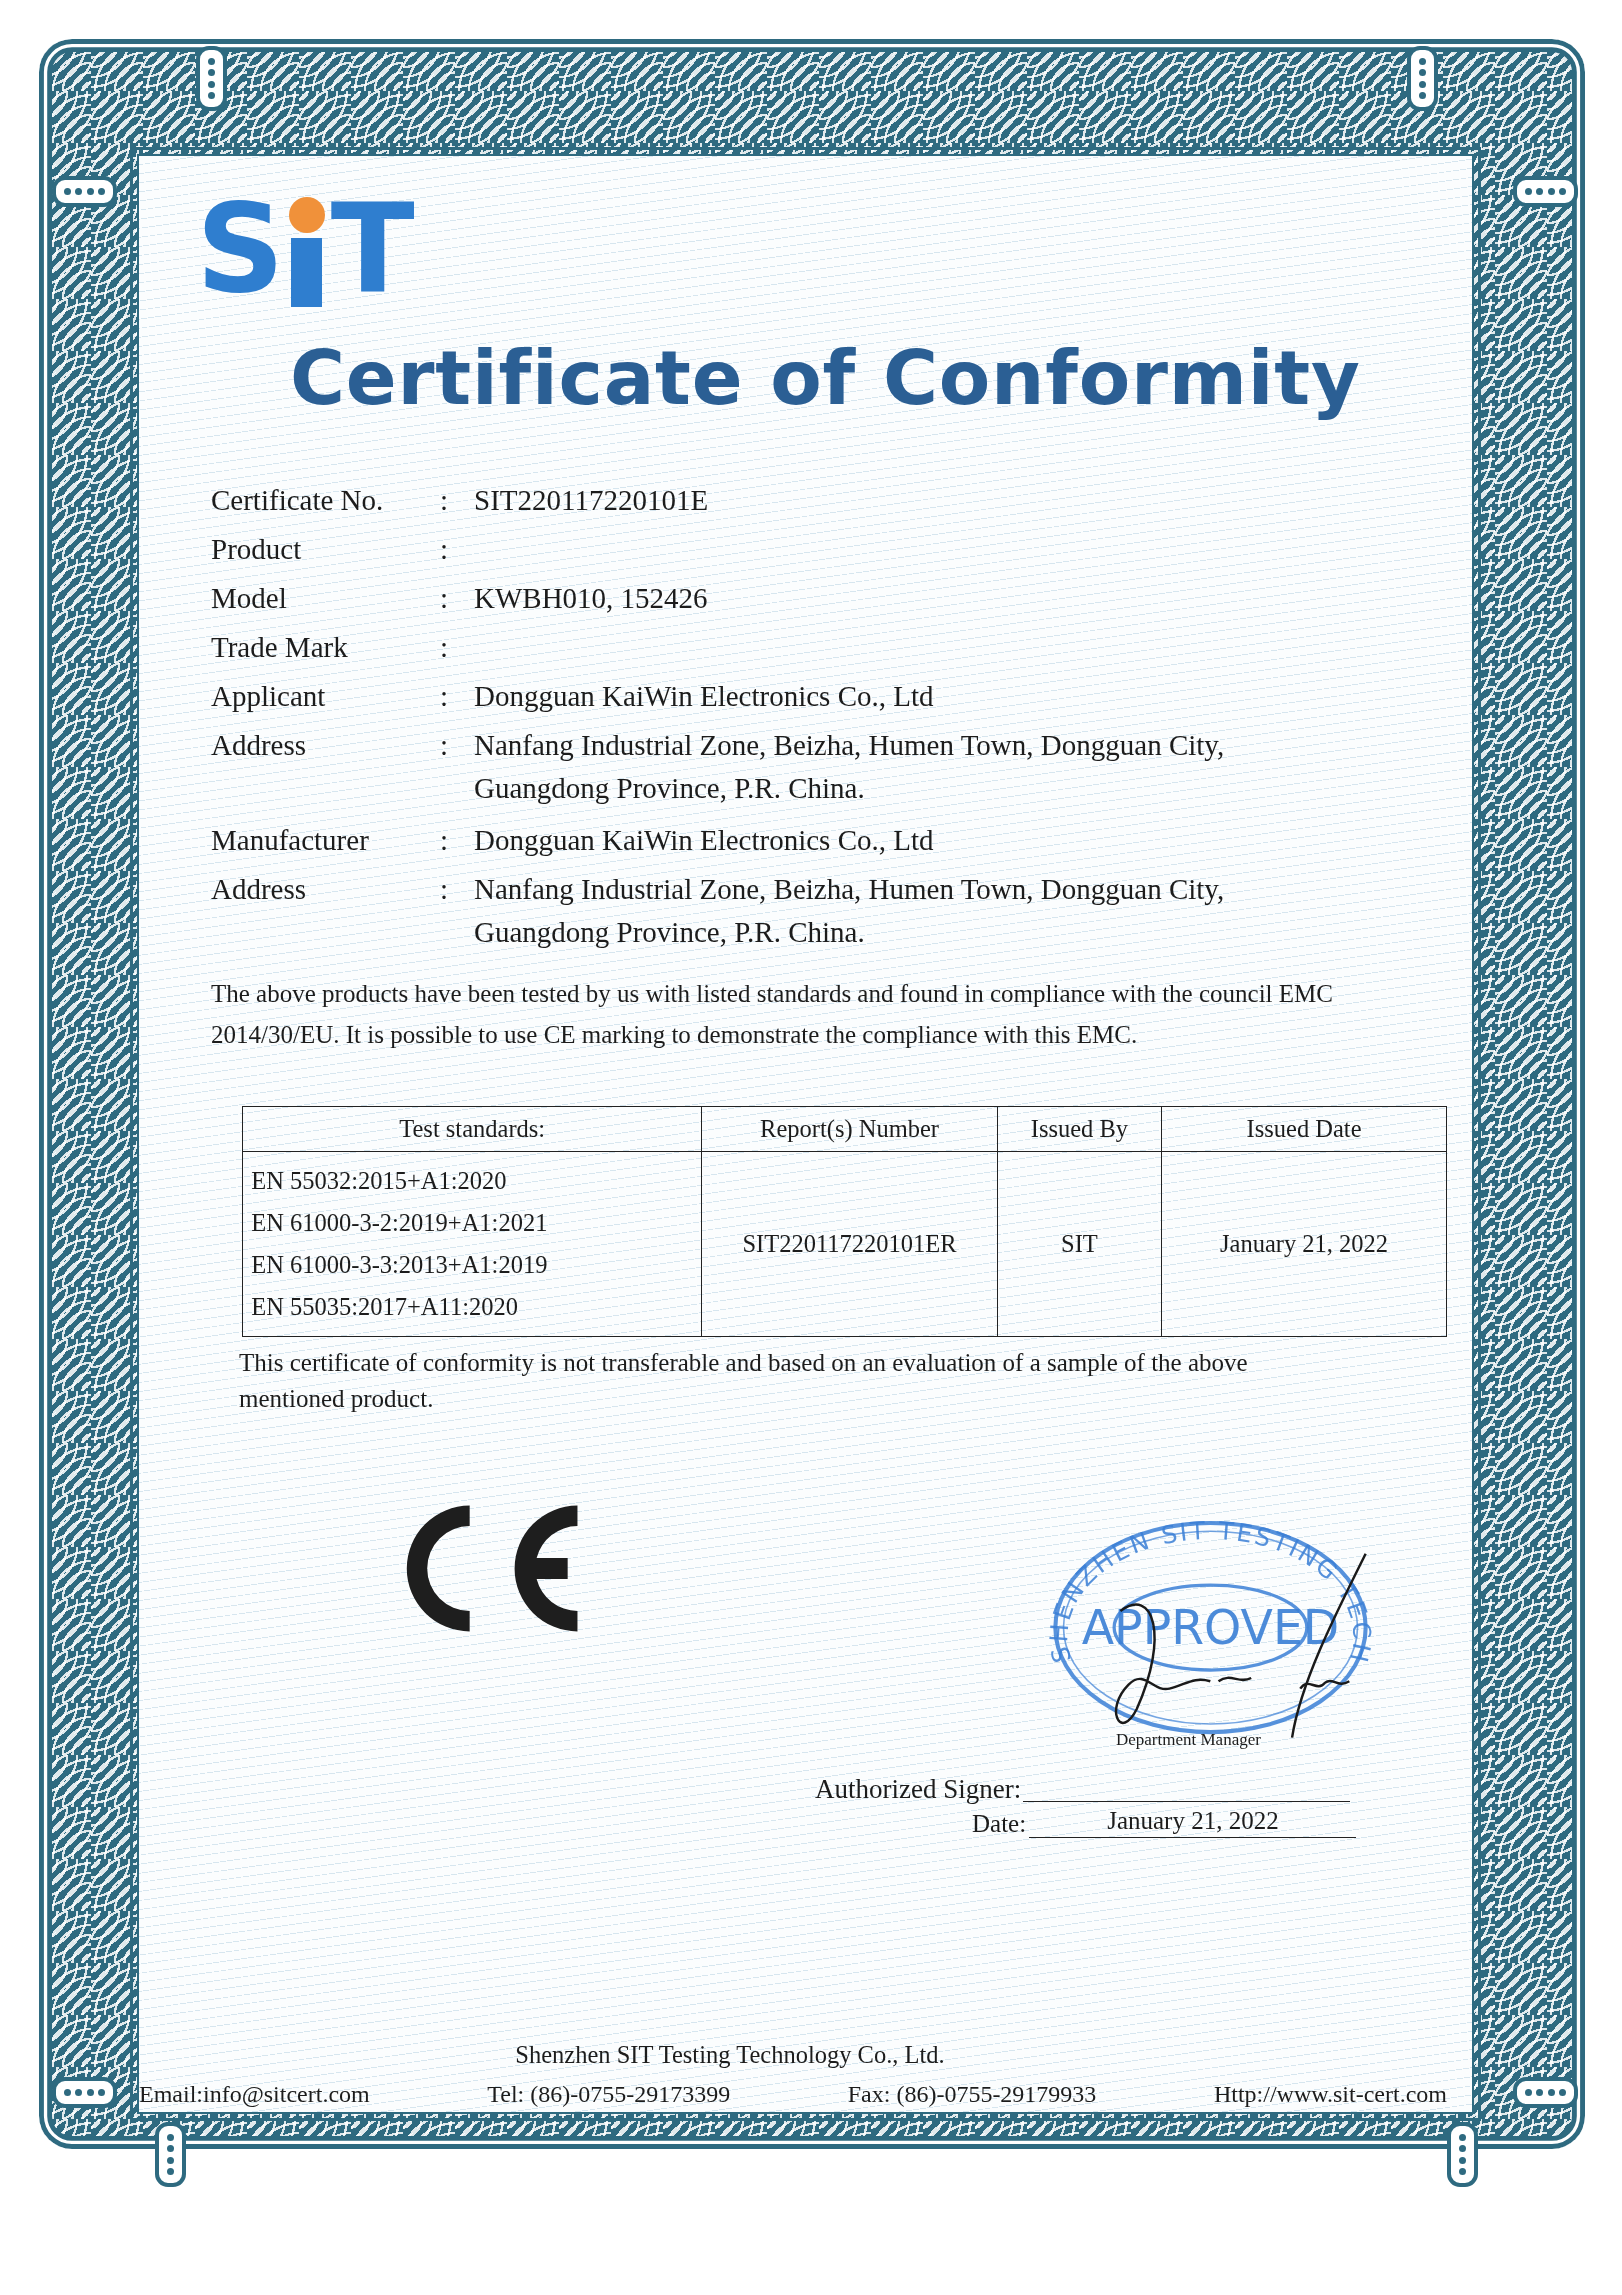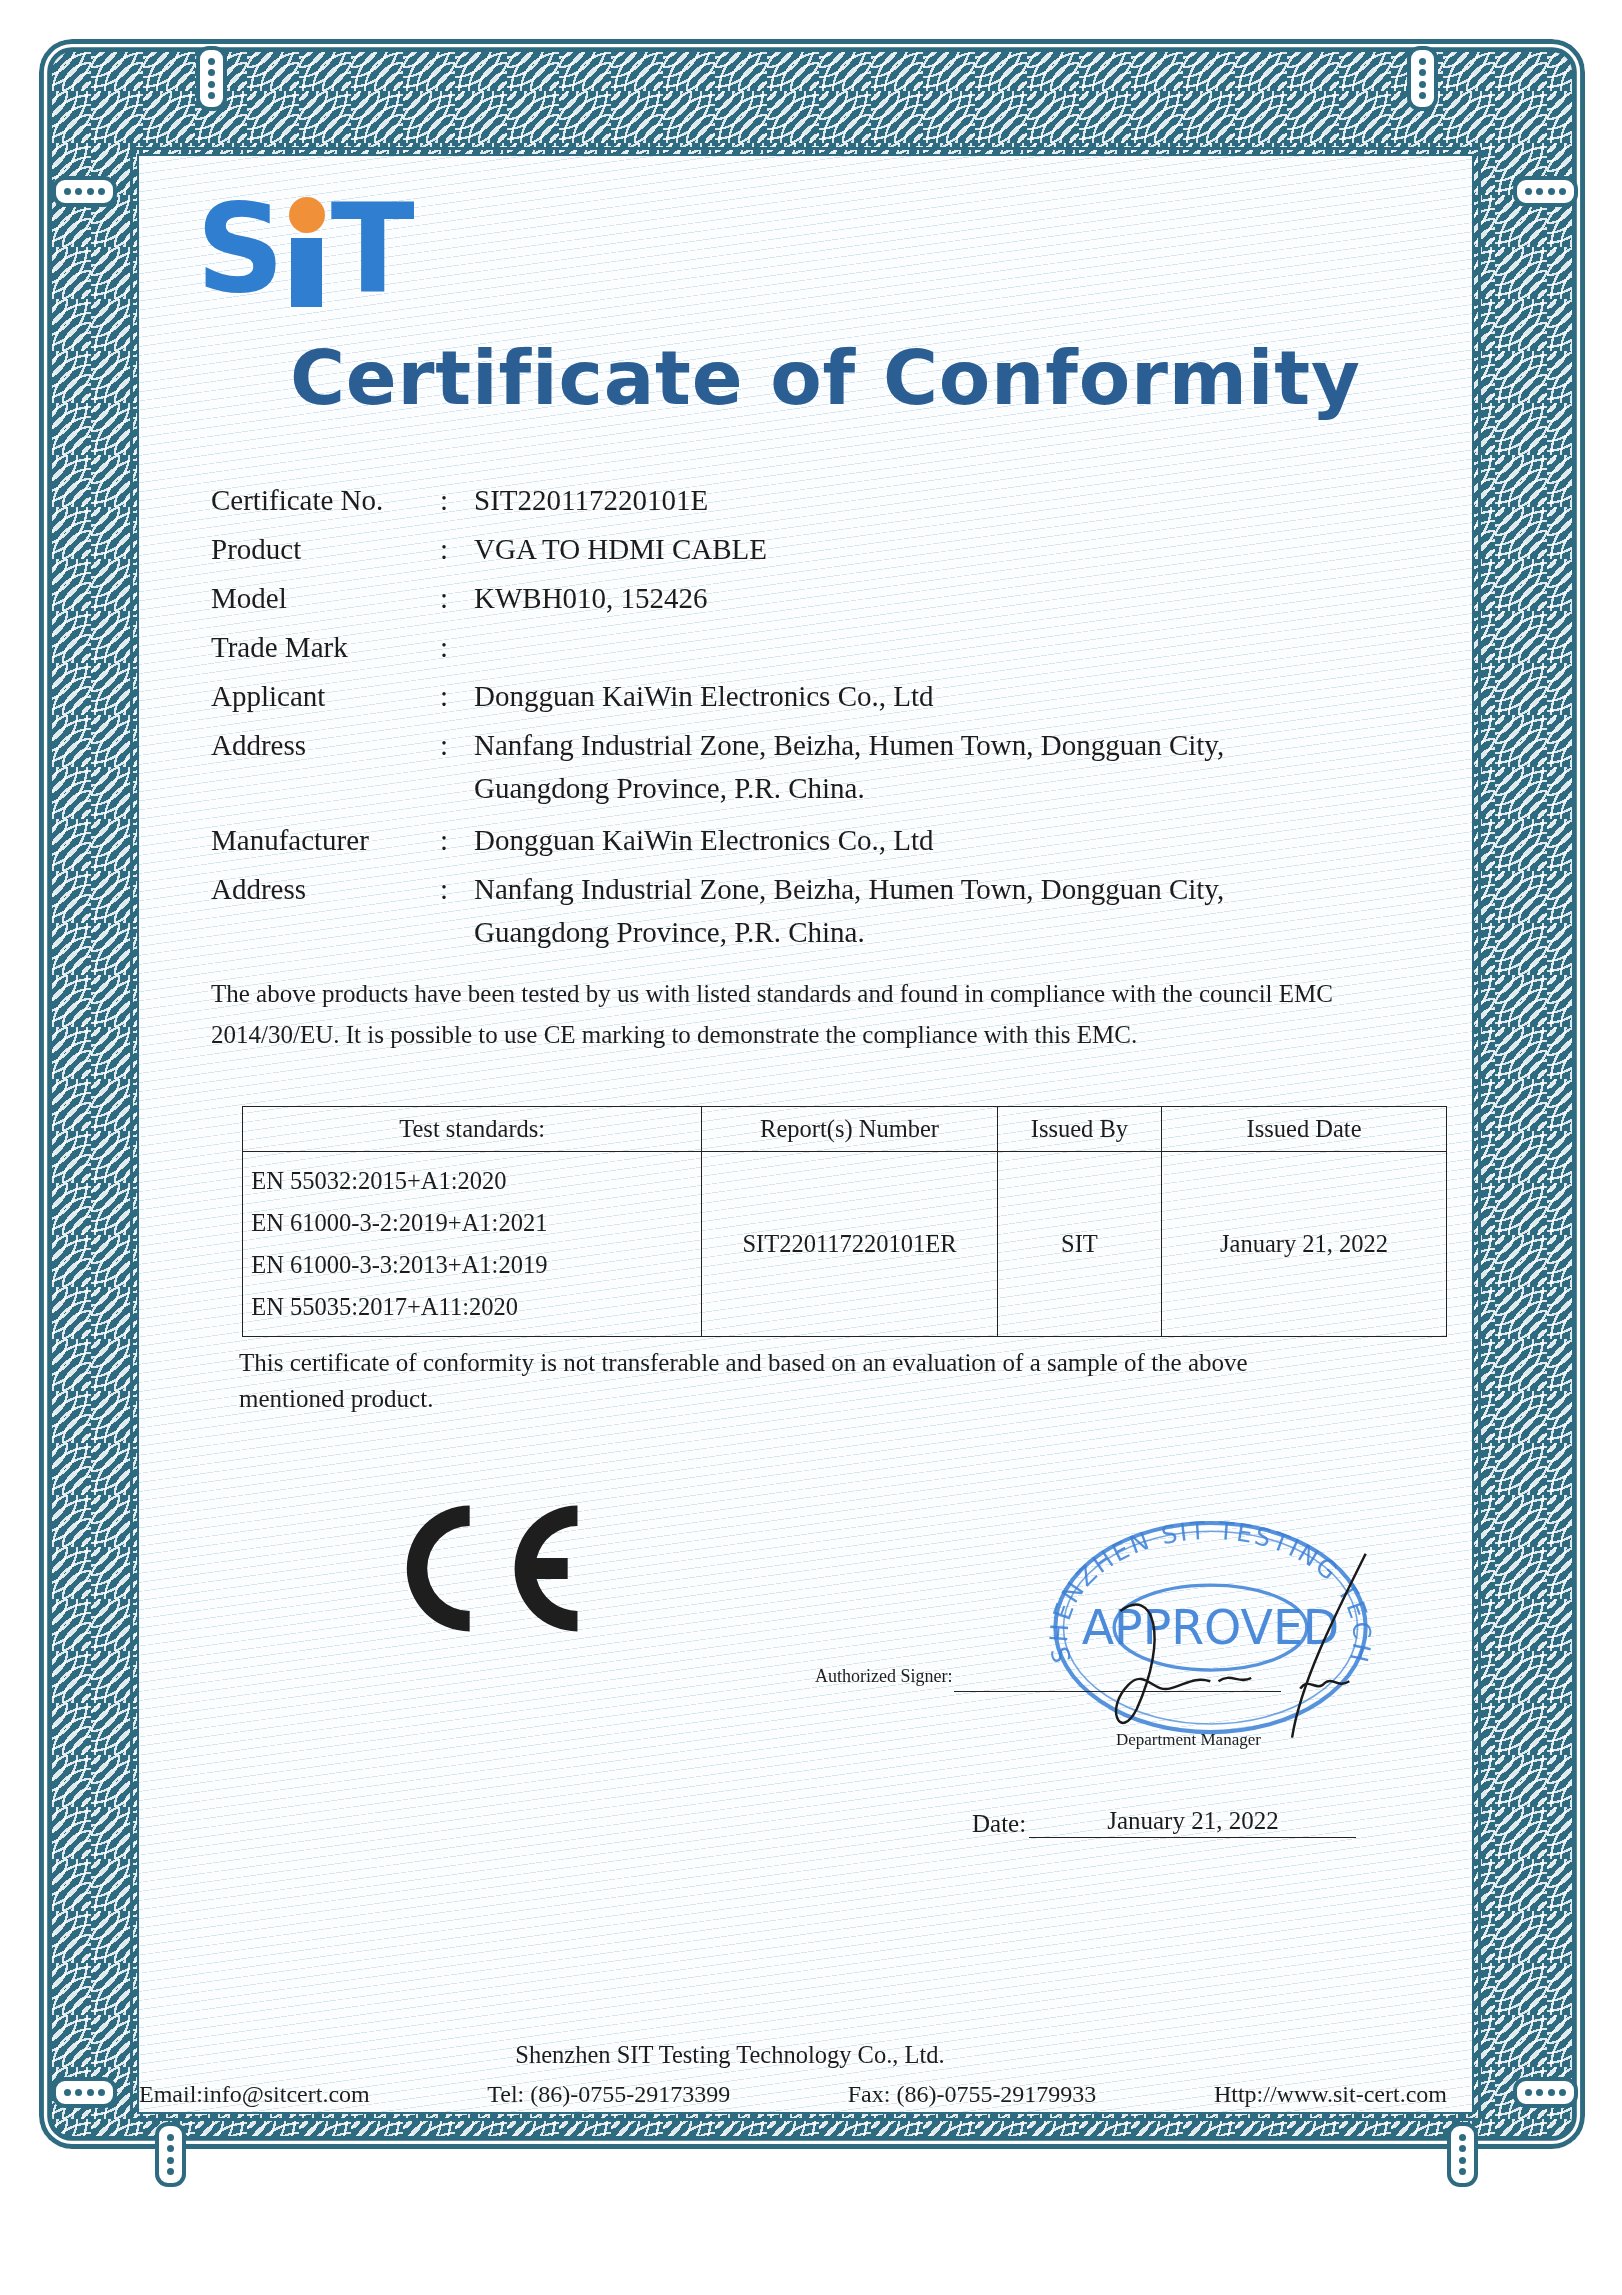--- a/index.html
+++ b/index.html
@@ -52,21 +52,21 @@
   table.std {
     position: absolute; left: 199px; top: 1106px; width: 1205px; border-collapse: collapse; font-size: 24.5px; margin-left: 43px;
   }
   table.std th, table.std td { border: 1.6px solid #222; padding: 0 8.2px; }
   table.std th { font-weight: normal; height: 44px; text-align: center; }
   table.std td.c { text-align: center; vertical-align: middle; }
   .std-list { padding: 8.2px 0; line-height: 42px; }
   .note { position: absolute; left: 211px; top: 1345px; width: 1063px; font-size: 25px; line-height: 36px; margin-left: 28px; }
   .ce-mark { position: absolute; left: 388px; top: 1499px; width: 196px; height: 139px; }
   .stamp { position: absolute; left: 1039px; top: 1505px; width: 343px; height: 237px; }
-  .signer { position: absolute; left: 815px; top: 1666px; font-size: 18px; display: flex; align-items: flex-start; }
+  .signer { position: absolute; left: 815px; top: 1774px; font-size: 27px; display: flex; align-items: center; }
   .sign-line { display: inline-block; width: 327px; border-bottom: 1.6px solid #222; height: 24.5px; margin-left: 1.6px; }
   .signature { position: absolute; left: 1055px; top: 1521px; width: 327px; height: 229px; }
   .dept { position: absolute; left: 1116px; top: 1730px; font-size: 17px; }
   .date-row { position: absolute; left: 972px; top: 1807px; font-size: 25px; display: flex; align-items: flex-end; }
   .date-line { display: inline-block; width: 327px; border-bottom: 1.6px solid #222; text-align: center; margin-left: 3.3px; padding-bottom: 1.6px; }
   .company { position: absolute; left: 0; width: 1460px; top: 2041px; text-align: center; font-size: 24.5px; }
   .contacts { position: absolute; left: 139px; top: 2081px; width: 1308px; display: flex; justify-content: space-between; font-size: 24px; }
 </style>
 </head>
 <body>
@@ -137,21 +137,20 @@
 
 <div class="fields">
   <div class="field-row">
     <span class="label">Certificate No.</span>
     <span class="colon">:</span>
     <span class="value">SIT220117220101E</span>
   </div>
   <div class="field-row">
     <span class="label">Product</span>
     <span class="colon">:</span>
-    <span class="value">VGA TO HDMI CABLE</span>
   </div>
   <div class="field-row">
     <span class="label">Model</span>
     <span class="colon">:</span>
     <span class="value">KWBH010, 152426</span>
   </div>
   <div class="field-row">
     <span class="label">Trade Mark</span>
     <span class="colon">:</span>
   </div>

